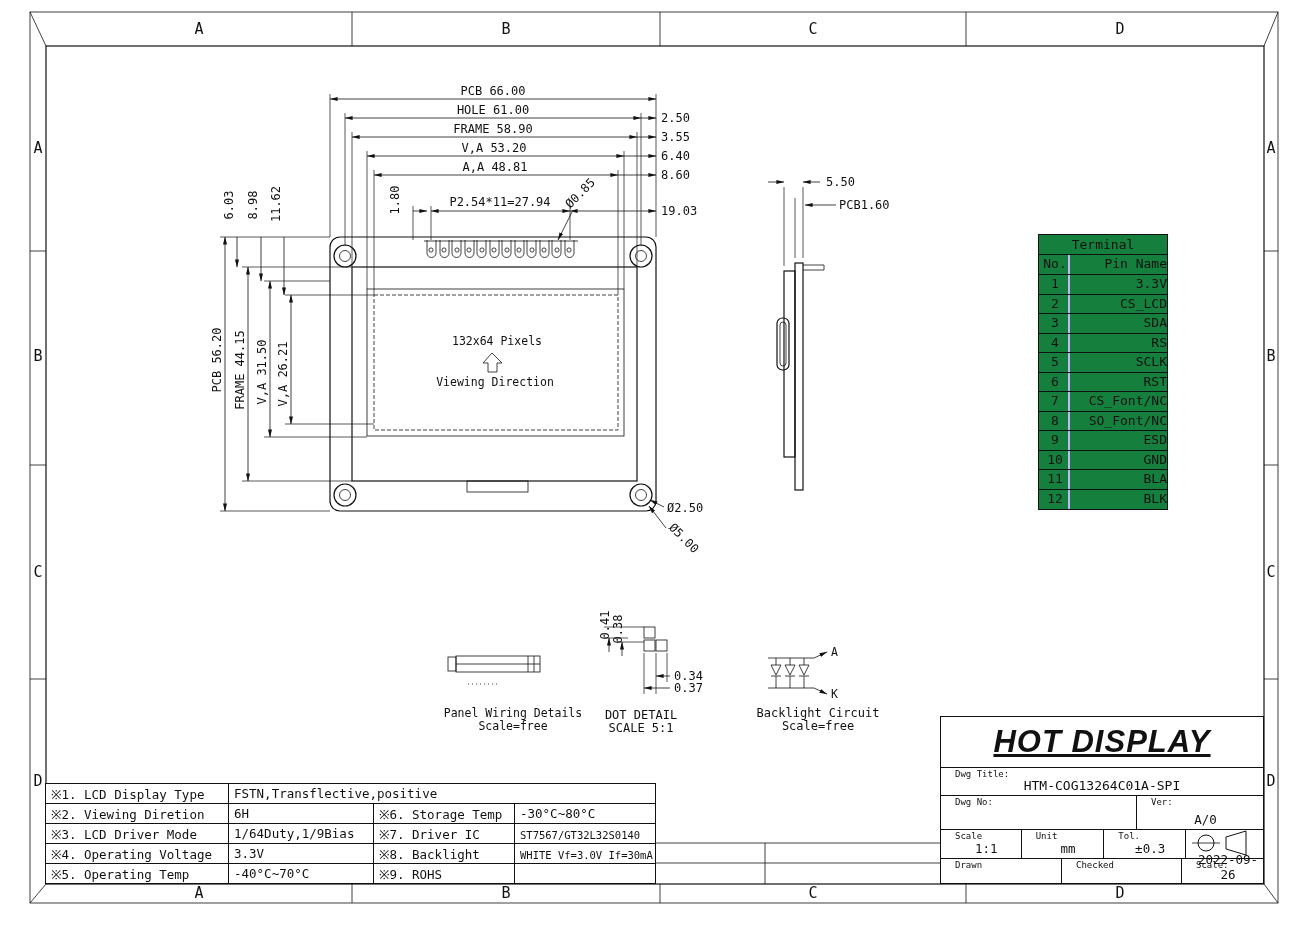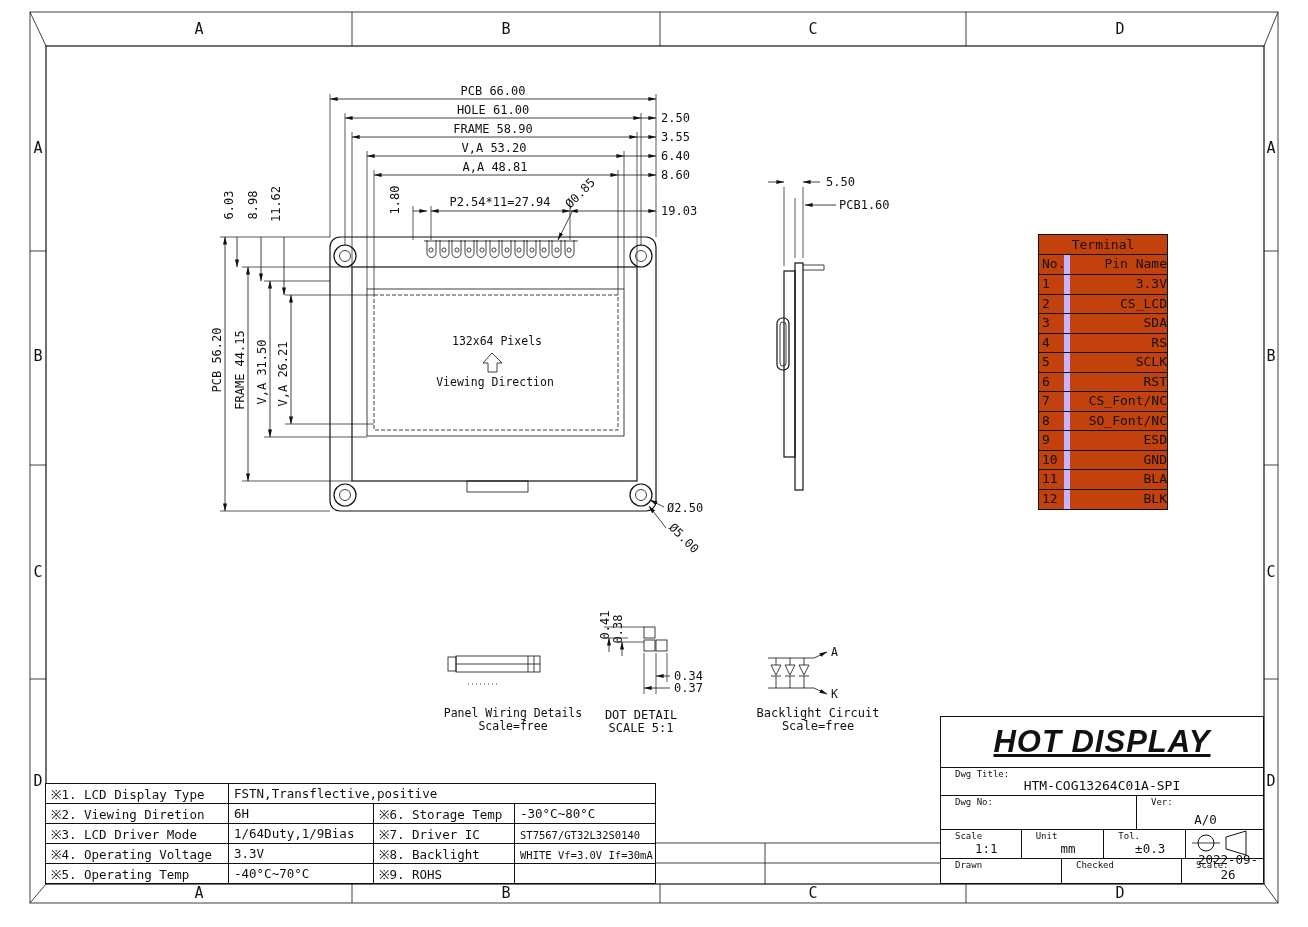--- a/index.html
+++ b/index.html
@@ -10,26 +10,26 @@
   .dts { font:11.5px "DejaVu Sans Mono",monospace; }
   .zl  { font:15px "DejaVu Sans Mono",monospace; }
   .mid { text-anchor:middle; }
   .obj { stroke:#111; stroke-width:1.2; fill:none; }
   .thin{ stroke:#111; stroke-width:.8; fill:none; }
   .ext { stroke:#111; stroke-width:.7; fill:none; }
   .dim { stroke:#111; stroke-width:.8; fill:none; }
   .dash{ stroke:#111; stroke-width:.8; fill:none; stroke-dasharray:4 2; }
 
   
-  .terminal { position:absolute; left:1038px; top:234px; width:130px; border:1px solid #111; font-size:13px; background:#c2410c; }
+  .terminal { position:absolute; left:1038px; top:234px; width:130px; border:1px solid #111; font-size:13px; background:#15803d; }
   .t-title { height:20px; line-height:19px; text-align:center; border-bottom:1px solid #111; }
   .t-row { display:flex; height:19.5px; line-height:18px; border-bottom:1px solid #111; }
   .t-row:last-child { border-bottom:none; }
   .t-head { height:20px; }
-  .t-no { width:31px; border-right:6px solid #c4b5fd; padding-left:3px; }
+  .t-no { width:31px; border-right:2px solid #c4b5fd; padding-left:3px;text-align:center; }
   .t-pin { flex:1; text-align:right; }
 
   
   .spec { position:absolute; left:45px; top:783px; width:611px; height:101px; border:1px solid #111; display:flex; flex-direction:column; font-size:12.5px; background:#fff; }
   .s-row { flex:1; display:flex; border-top:1px solid #111; }
   .s-row:first-child { border-top:none; }
   .s-cell { border-left:1px solid #111; padding:2px 0 0 5px; white-space:nowrap; overflow:hidden; }
   .s-cell:first-child { border-left:none; }
   .c1 { width:182px; } .c2 { width:145px; } .c3 { width:141px; } .c4 { flex:1; }
   .cspan { flex:1; }

